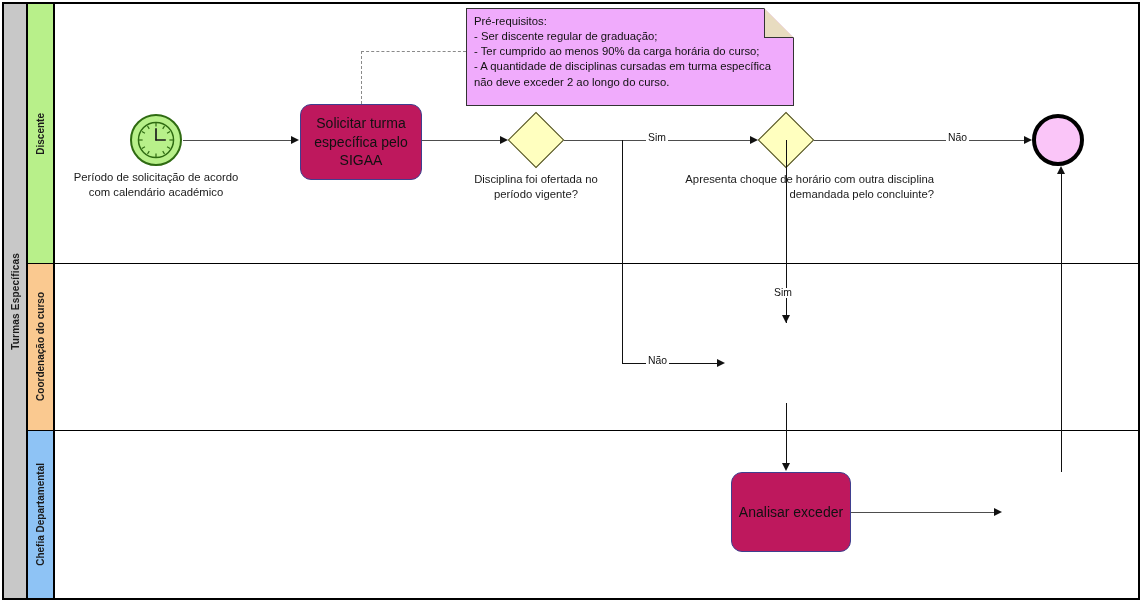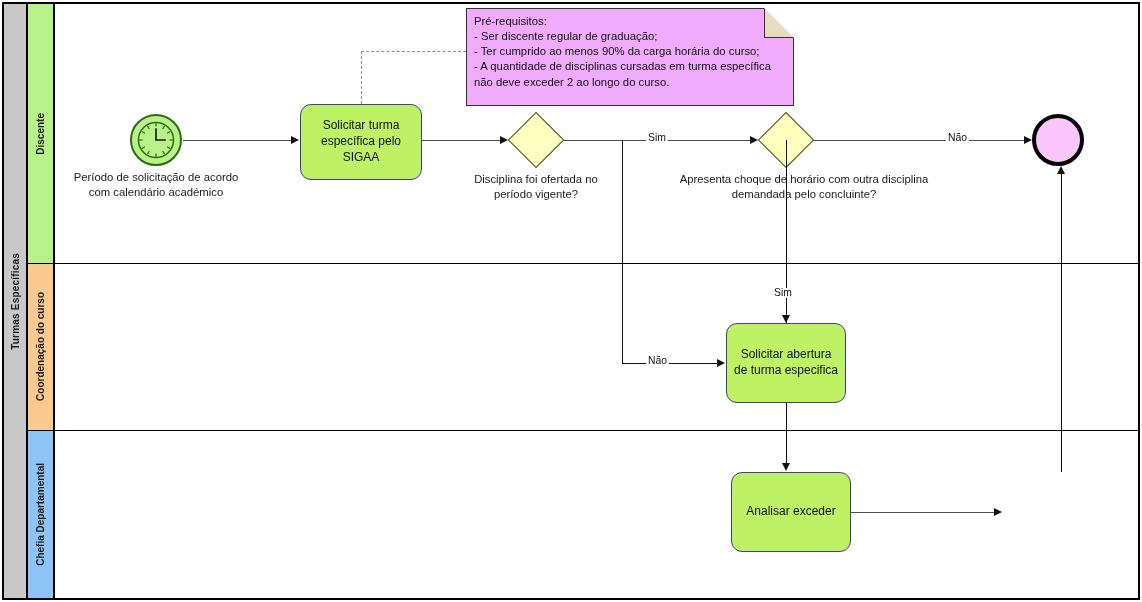--- a/index.html
+++ b/index.html
@@ -60,26 +60,26 @@
   .lane-divider {
     position: absolute;
     left: 28px; right: 4px;
     height: 0;
     border-top: 1.5px solid #000;
   }
 
   
   .task {
     position: absolute;
-    background: #bef264;
+    background: #be185d;
     border: 1.4px solid #3f3f8f;
     border-radius: 11px;
     display: flex; align-items: center; justify-content: center;
     text-align: center;
-    font-size: 12px;
+    font-size: 14px;
     color: #111;
     line-height: 1.32;
     padding: 3px 6px;
   }
 
   .gateway {
     position: absolute;
     width: 56px; height: 56px;
   }
   .gateway .diamond {
@@ -268,21 +268,21 @@
   <div class="flow-label" style="left:646px; top:133px;">Sim</div>
 
   <div class="conn-v dark" style="left:622px; top:140px; height:223px;"></div>
   <div class="conn-h dark" style="left:622px; top:363px; width:95px;"></div>
   <div class="arrow right" style="left:717px; top:358.5px;"></div>
   <div class="flow-label" style="left:646px; top:356px;">Não</div>
 
   <div class="gateway" style="left:758px; top:112px;">
     <div class="diamond"></div>
   </div>
-  <div class="elem-label" style="left:656px; top:172px; width:296px;">Apresenta choque de horário com outra disciplina
+  <div class="elem-label" style="left:638px; top:172px; width:296px;text-align:right;">Apresenta choque de horário com outra disciplina
 demandada pelo concluinte?</div>
 
   <div class="conn-h" style="left:814px; top:140px; width:210px;"></div>
   <div class="arrow right" style="left:1024px; top:135.5px;"></div>
   <div class="flow-label" style="left:946px; top:133px;">Não</div>
 
   <div class="end-event" style="left:1032px; top:114px;"></div>
 
   <div class="conn-v dark" style="left:786px; top:140px; height:183px;"></div>
   <div class="arrow down" style="left:781.5px; top:315px;"></div>
@@ -292,22 +292,20 @@
 - Ser discente regular de graduação;
 - Ter cumprido ao menos 90% da carga horária do curso;
 - A quantidade de disciplinas cursadas em turma específica
 não deve exceder 2 ao longo do curso.</div>
   <div class="note-cover" style="left:764px; top:8px;"></div>
   <div class="note-fold" style="left:764px; top:8px;"></div>
 
   <div class="assoc-h" style="left:361px; top:51px; width:105px;"></div>
   <div class="assoc-v" style="left:361px; top:51px; height:53px;"></div>
 
-  <div class="task" style="left:726px; top:323px; width:120px; height:80px;">Solicitar abertura de
-turma especifica</div>
 
   <div class="conn-v dark" style="left:786px; top:403px; height:64px;"></div>
   <div class="arrow down" style="left:781.5px; top:463px;"></div>
 
   <div class="task" style="left:731px; top:472px; width:120px; height:80px;">Analisar exceder</div>
 
   <div class="conn-h" style="left:851px; top:512px; width:143px;"></div>
   <div class="arrow right" style="left:994px; top:507.5px;"></div>
 
 

